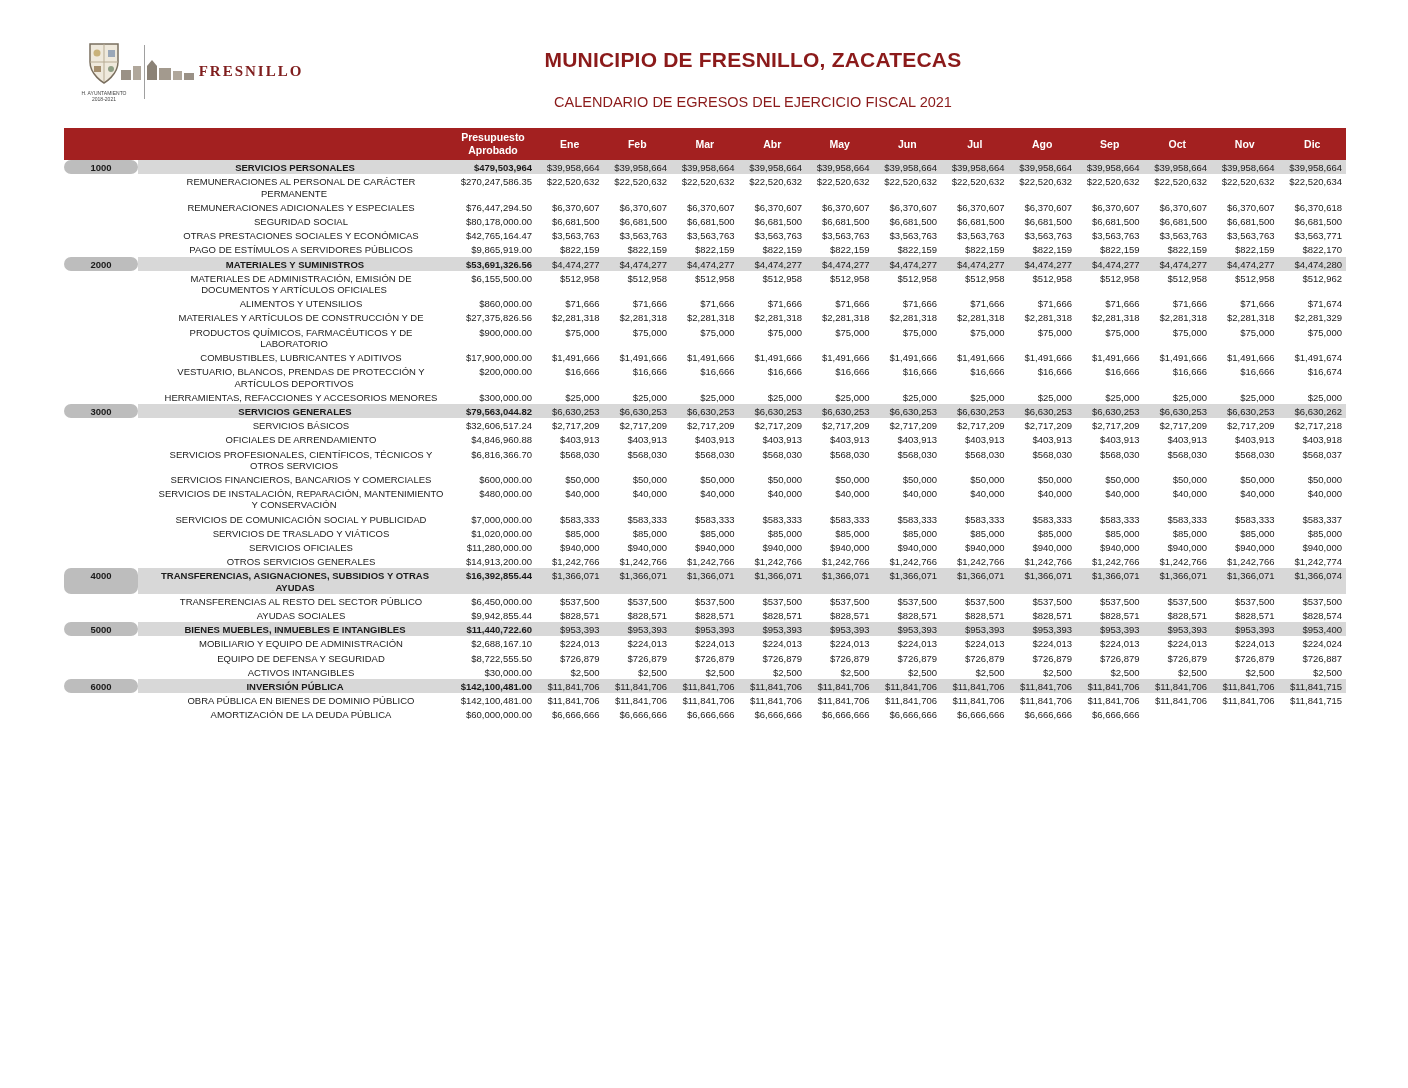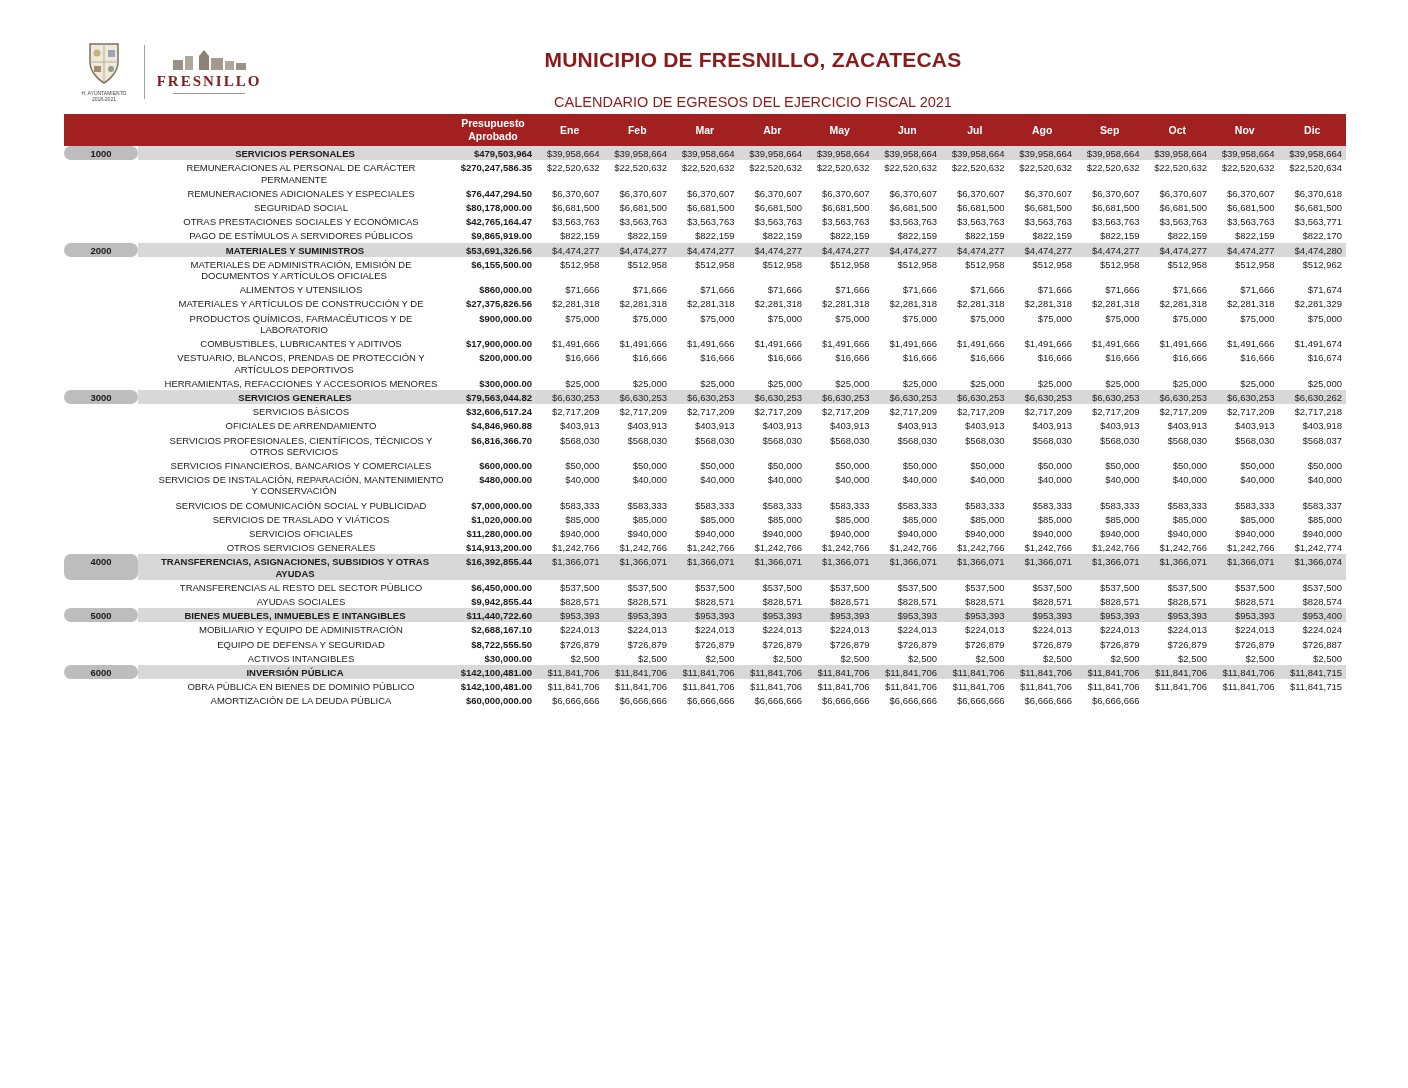--- a/index.html
+++ b/index.html
@@ -20,34 +20,34 @@
     --brand-color: #7F1D1D;
   }
   .page { position: absolute; inset: 0; }
 
   
   .masthead { position: absolute; top: 40px; left: 64px; width: 1282px; height: 74px; }
   .logos { position: absolute; left: 12px; top: 2px; display: flex; align-items: center; gap: 12px; }
   .crest-wrap { display: flex; flex-direction: column; align-items: center; width: 56px; }
   .crest-caption { font-size: 5px; line-height: 1.2; color: #444; text-align: center; white-space: nowrap; }
   .logo-divider { width: 1px; height: 54px; background: #a0a0a0; }
-  .brand-wrap { display: flex; flex-direction: column; align-items: center; width: 104px; justify-content: center; }
+  .brand-wrap { display: flex; flex-direction: row; align-items: center; width: 104px; justify-content: center; }
   .brand-name {
     font-family: "Liberation Serif", serif;
     font-weight: bold; font-size: 15px; letter-spacing: 2px;
     color: var(--brand-color); line-height: 1.05;
   }
   .brand-tagline-line { width: 72px; height: 1px; background: #9a9a9a; margin-top: 3px; }
   .titles { position: absolute; left: 96px; right: 0; top: 0; text-align: center; }
   .doc-title { font-size: 21px; font-weight: bold; color: var(--title-color); letter-spacing: 0.2px; padding-top: 8px; }
   .doc-subtitle { font-size: 14.5px; font-weight: normal; color: var(--title-color); margin-top: 22px; }
 
   
   .budget-table {
-    position: absolute; top: 114px; left: 64px;
+    position: absolute; top: 128px; left: 64px;
     width: 1282px;
     border-collapse: collapse;
     table-layout: fixed;
     font-size: 9.5px;
   }
   col.c-code { width: 74px; }
   col.c-name { width: 312px; }
   col.c-appr { width: 86px; }
   col.c-month { width: 67.5px; }
 
@@ -70,21 +70,21 @@
     word-wrap: break-word;
   }
   td.num { text-align: right; white-space: nowrap; }
   td.code { text-align: center; font-weight: bold; border-radius: 7px; }
   td.name { text-align: center; }
   tr.detail td.name { padding-left: 4px; text-indent: 14px; }
   tr.cat td { background: var(--cat-bg); }
   tr.cat td.code { background: var(--cat-code-bg); }
   tr.cat td.name { font-weight: bold; padding-left: 6px; }
   tr.cat td.appr { font-weight: bold; }
-  tr.detail td.appr { font-weight: bold; }
+  tr.detail td.appr { font-weight: normal; }
 </style>
 </head>
 <body>
 
 <div class="page">
 
   <div class="masthead">
     <div class="logos">
       <div class="crest-wrap">
         <span>

